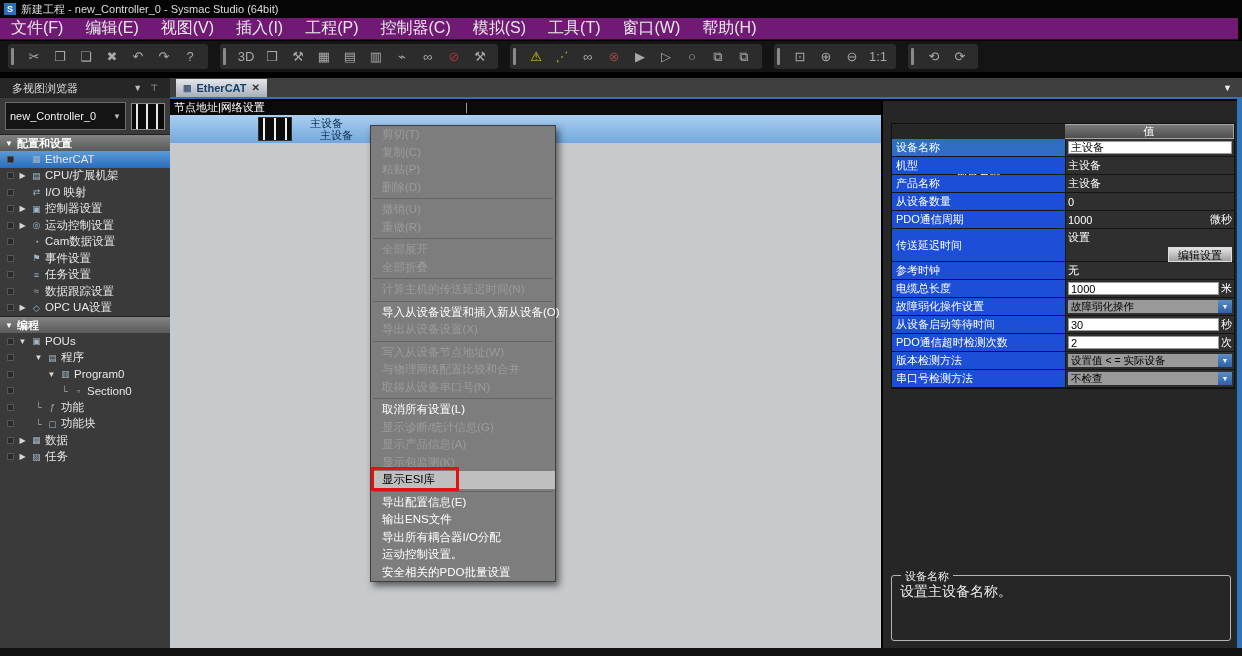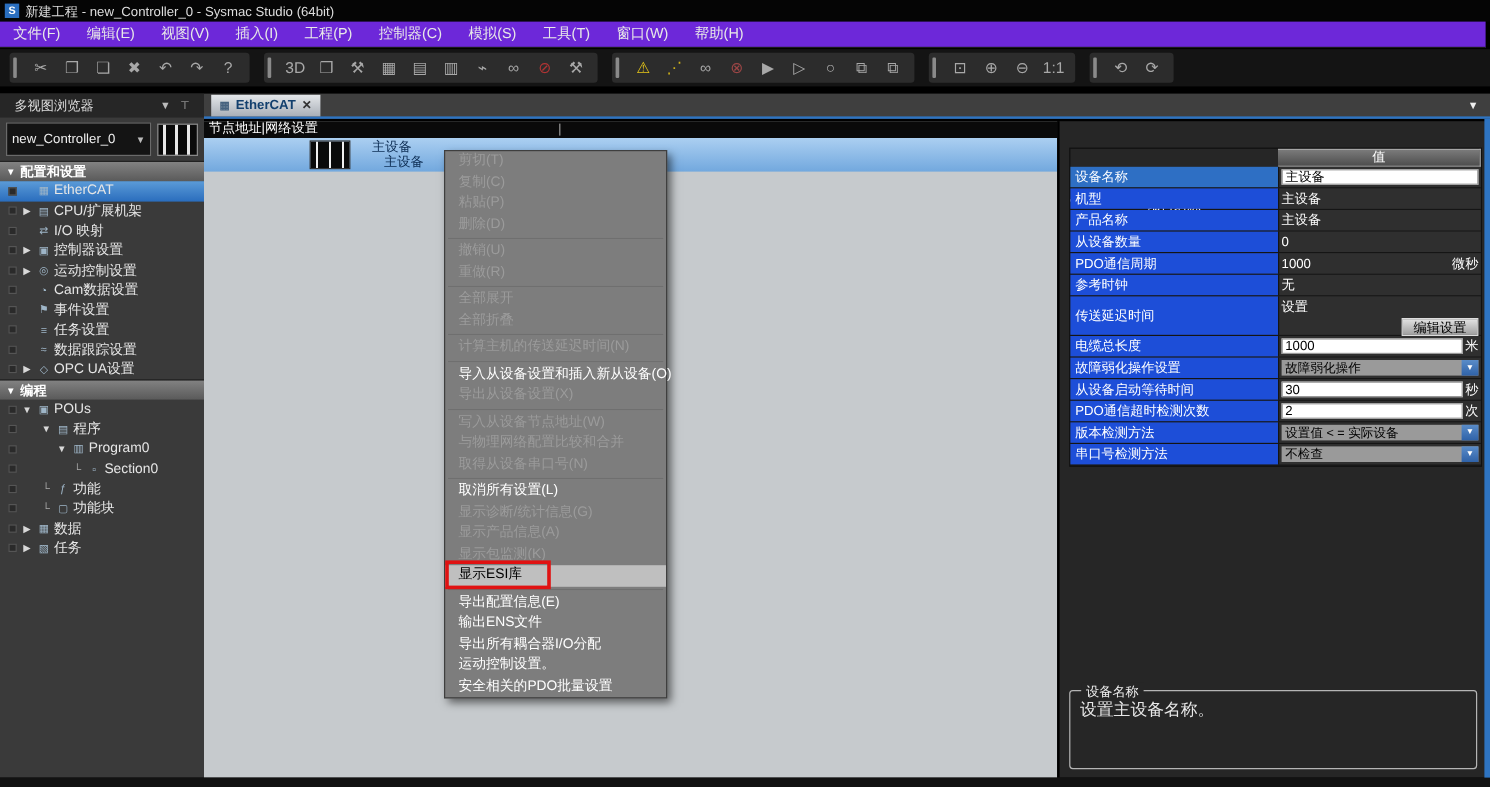--- a/index.html
+++ b/index.html
@@ -7,22 +7,22 @@
   body {
     position: relative; background:#000;
     font-family:"Liberation Sans", sans-serif;
     overflow:hidden;
   }
   
   .titlebar { position:absolute; left:0; top:0; right:0; height:18px; background:#050505;
     color:#ddd; font-size:11px; display:flex; align-items:center; gap:5px; padding-left:4px; }
   .app-icon { width:12px; height:12px; background:#2a6fc0; color:#fff; font-size:9px; font-weight:bold;
     display:flex; align-items:center; justify-content:center; }
-  .menubar { position:absolute; left:0; top:18px; right:4px; height:22px; background:#6d28d9;
-    border-bottom:1px solid #1a1a1a; display:flex; align-items:center; color:#e8e8e8; font-size:12px; }
+  .menubar { position:absolute; left:0; top:18px; right:4px; height:22px; background:#701a75;
+    border-bottom:1px solid #1a1a1a; display:flex; align-items:center; color:#e8e8e8; font-size:16px; }
   .menu-item { padding:0 11px; height:100%; display:flex; align-items:center; cursor:default; }
   .toolbar { position:absolute; left:0; top:41px; right:0; height:31px; background:#141414;
     display:flex; align-items:center; gap:12px; padding-left:8px; }
   .tb-group { display:flex; align-items:center; height:25px; background:#2c2c2c; border-radius:3px;
     padding:0 6px 0 3px; gap:2px; }
   .grip { width:3px; height:17px; background:#8a8a8a; border-radius:1px; margin-right:6px; }
   .tb-icon { min-width:24px; text-align:center; color:#a8a8a8; font-size:13px; line-height:24px; cursor:default; }
   
   .sidebar { position:absolute; left:0; top:78px; width:170px; bottom:8px; background:#3a3a3a; }
   .sb-header { height:20px; background:#262626; color:#ddd; font-size:11px; display:flex;
@@ -374,33 +374,33 @@
             <span>0</span>
           </div>
         </div>
         <div class="pt-row">
           <div class="pt-label">PDO通信周期</div>
           <div class="pt-value">
             <span>1000</span>
             <span class="unit">微秒</span>
           </div>
         </div>
-        <div class="pt-row">
-          <div class="pt-label">参考时钟</div>
-          <div class="pt-value">
-            <span>无</span>
-          </div>
-        </div>
         <div class="pt-row dbl">
           <div class="pt-label">传送延迟时间</div>
           <div class="pt-value">
             <div class="val-line">设置</div>
             <div class="btn-line">
               <button class="edit-btn">编辑设置</button>
             </div>
+          </div>
+        </div>
+        <div class="pt-row">
+          <div class="pt-label">参考时钟</div>
+          <div class="pt-value">
+            <span>无</span>
           </div>
         </div>
         <div class="pt-row">
           <div class="pt-label">电缆总长度</div>
           <div class="pt-value">
             <input class="pt-input" value="1000" style="">
             <span class="unit">米</span>
           </div>
         </div>
         <div class="pt-row">

